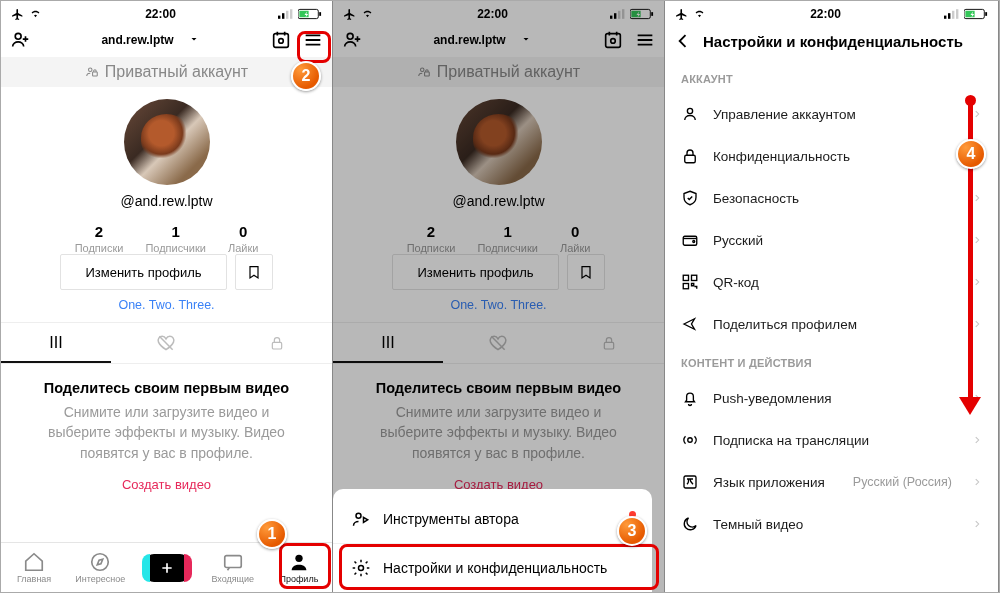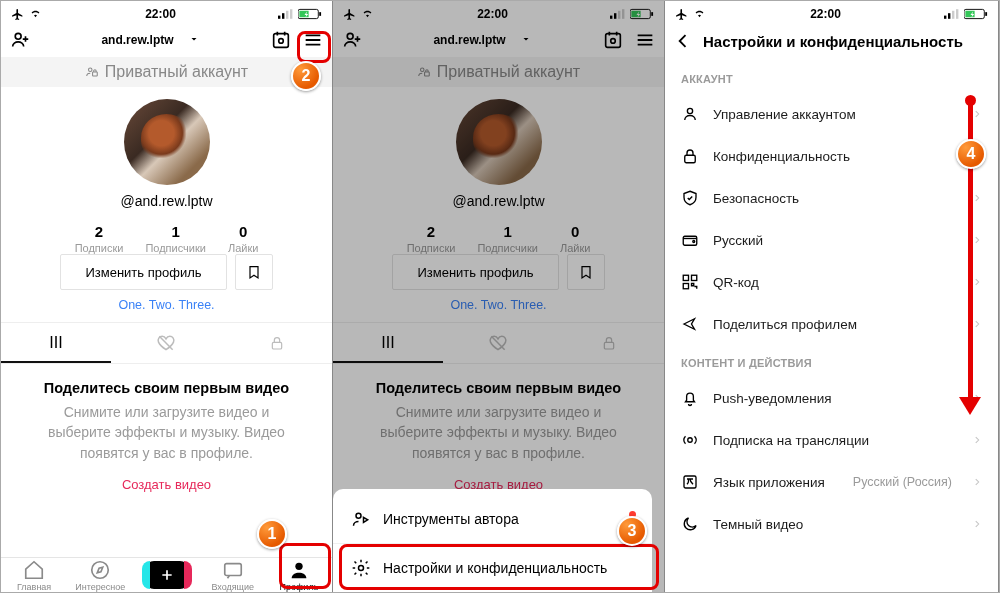--- a/index.html
+++ b/index.html
@@ -27,21 +27,21 @@
   .edit-btn { border:1px solid #e2e2e2; padding:8px 24px; font-size:13px; font-weight:500; border-radius:2px; background:#fff;}
   .bm-btn { border:1px solid #e2e2e2; width:38px; height:36px; display:flex; align-items:center; justify-content:center; border-radius:2px; background:#fff;}
   .bio { text-align:center; font-size:12.5px; color:#3b82f6; margin:4px 0 10px 0;}
   .tabs-row { display:flex; border-top:1px solid #eee; border-bottom:1px solid #eee; }
   .tab { flex:1; display:flex; align-items:center; justify-content:center; height:40px; color:#bcbcbc; }
   .tab.active { color:#111; border-bottom:2px solid #111; }
   .empty-block { text-align:center; padding:16px 30px 0 30px; }
   .empty-title { font-size:14.5px; font-weight:600; }
   .empty-sub { font-size:14px; color:#9a9a9a; margin-top:6px; line-height:1.45;}
   .create-link { color:#e6285a; font-size:13px; font-weight:500; margin-top:14px; display:inline-block;}
-  .bottom-nav { position:absolute; left:0; right:0; bottom:0; height:35px; border-top:1px solid #e5e5e5; display:flex; align-items:center; background:#fff;}
+  .bottom-nav { position:absolute; left:0; right:0; bottom:0; height:50px; border-top:1px solid #e5e5e5; display:flex; align-items:center; background:#fff;}
   .nav-item { flex:1; display:flex; flex-direction:column; align-items:center; gap:1px; font-size:9px; color:#8a8a8a; }
   .nav-item.active { color:#111; }
   .nav-icon { height:22px; display:flex; align-items:center; }
   .plus-btn { width:42px; height:28px; border-radius:8px; background:#000; position:relative; display:flex; align-items:center; justify-content:center;}
   .plus-btn::before{ content:""; position:absolute; left:-4px; top:0; bottom:0; width:8px; background:#26e6e8; border-radius:8px 0 0 8px;}
   .plus-btn::after{ content:""; position:absolute; right:-4px; top:0; bottom:0; width:8px; background:#e6285a; border-radius:0 8px 8px 0;}
   .plus-btn svg { position:relative; z-index:1;}
 
   
   .sheet { position:absolute; left:0; right:12px; bottom:0; background:#fff; border-radius:10px 10px 0 0; z-index:10; padding:6px 0 0 0; }

